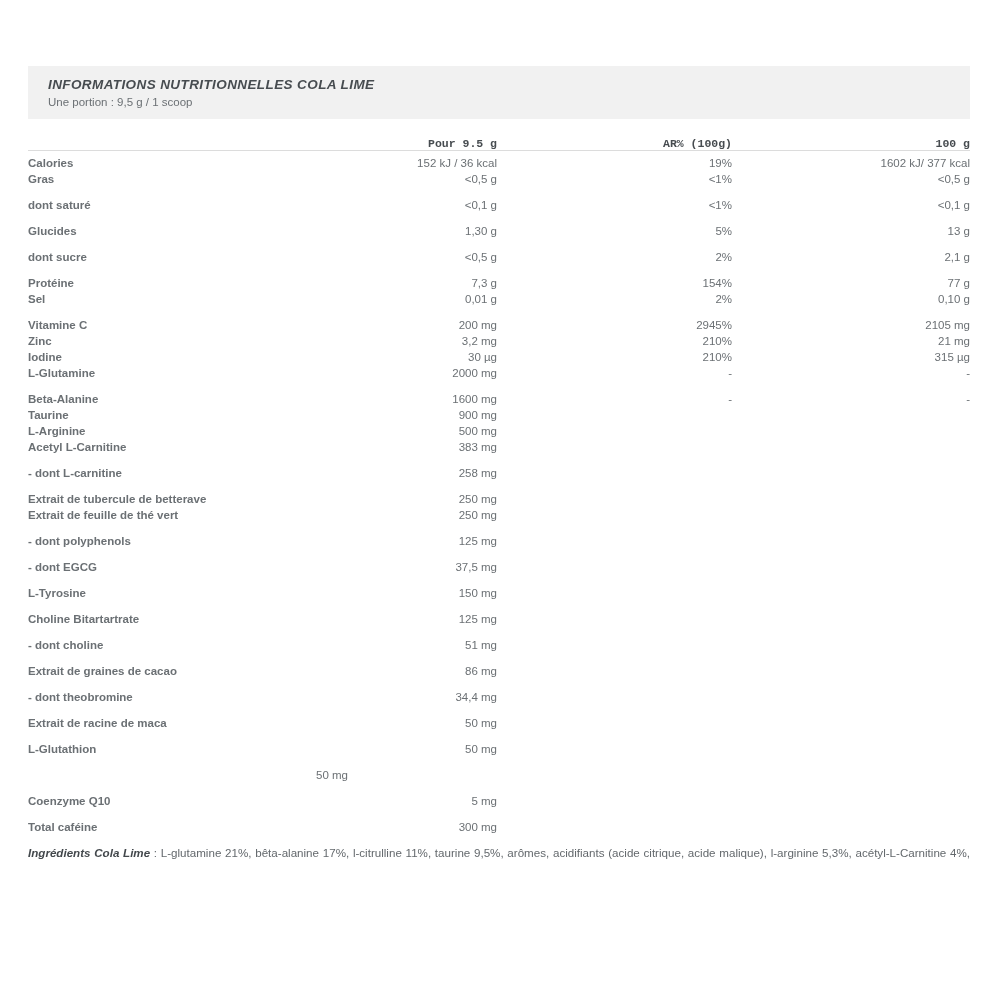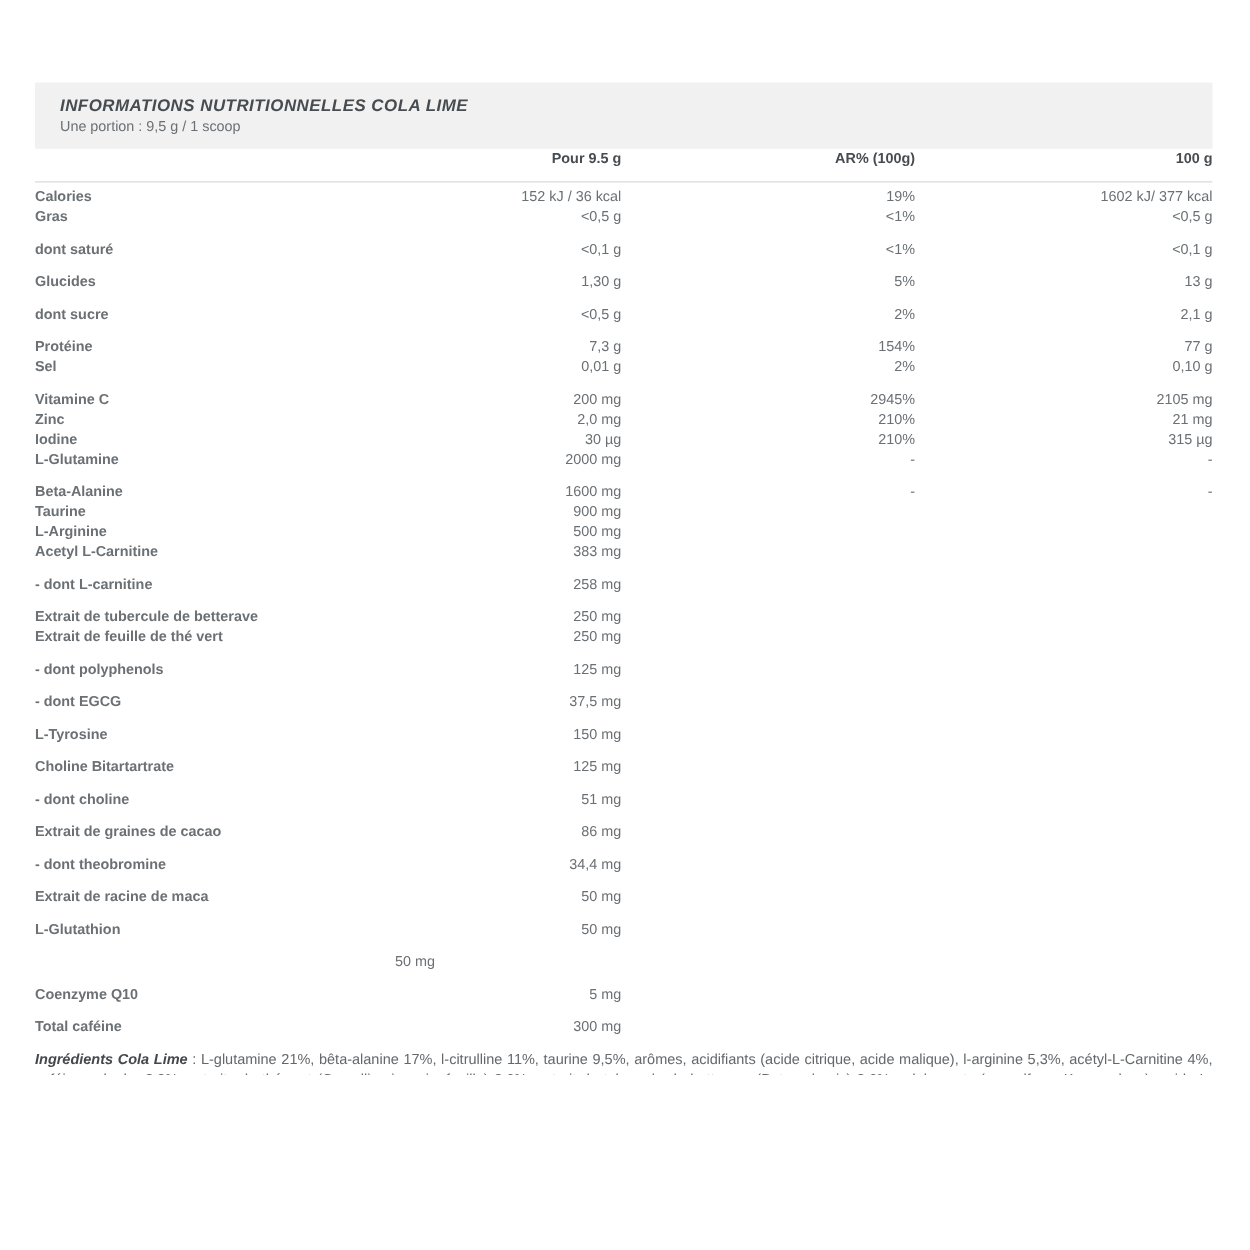--- a/index.html
+++ b/index.html
@@ -31,26 +31,27 @@
   .portion {
     font-size: 11.5px;
     margin-top: 4px;
     color: #6b7074;
   }
   .grid4 {
     display: grid;
     grid-template-columns: 320px 149px 235px 238px;
   }
   .col-header {
-    margin-top: 2px;
-    padding-bottom: 12px;
+    margin-top: 18px;
+    padding-bottom: 0;
     border-bottom: 1px solid #dcdcdc;
     font-size: 11.5px;
     font-weight: bold;
     color: #474c50;
+    font-family: Liberation Mono, monospace;
   }
   .col-header .c-val { text-align: right; }
   #table-body { padding-top: 4px; }
   .group { margin-bottom: 10px; }
   .row {
     font-size: 11.5px;
     line-height: 16px;
   }
   .cell.label { text-align: left; color: #6b7074; font-weight: bold; }
   .cell.val { text-align: right; color: #6b7074; white-space: nowrap; }
@@ -139,21 +140,21 @@
       </div>
       <div class="group">
         <div class="row grid4">
           <div class="cell label">Vitamine C</div>
           <div class="cell val">200 mg</div>
           <div class="cell val">2945%</div>
           <div class="cell val">2105 mg</div>
         </div>
         <div class="row grid4">
           <div class="cell label">Zinc</div>
-          <div class="cell val">2,0 mg</div>
+          <div class="cell val">3,2 mg</div>
           <div class="cell val">210%</div>
           <div class="cell val">21 mg</div>
         </div>
         <div class="row grid4">
           <div class="cell label">Iodine</div>
           <div class="cell val">30 µg</div>
           <div class="cell val">210%</div>
           <div class="cell val">315 µg</div>
         </div>
         <div class="row grid4">

